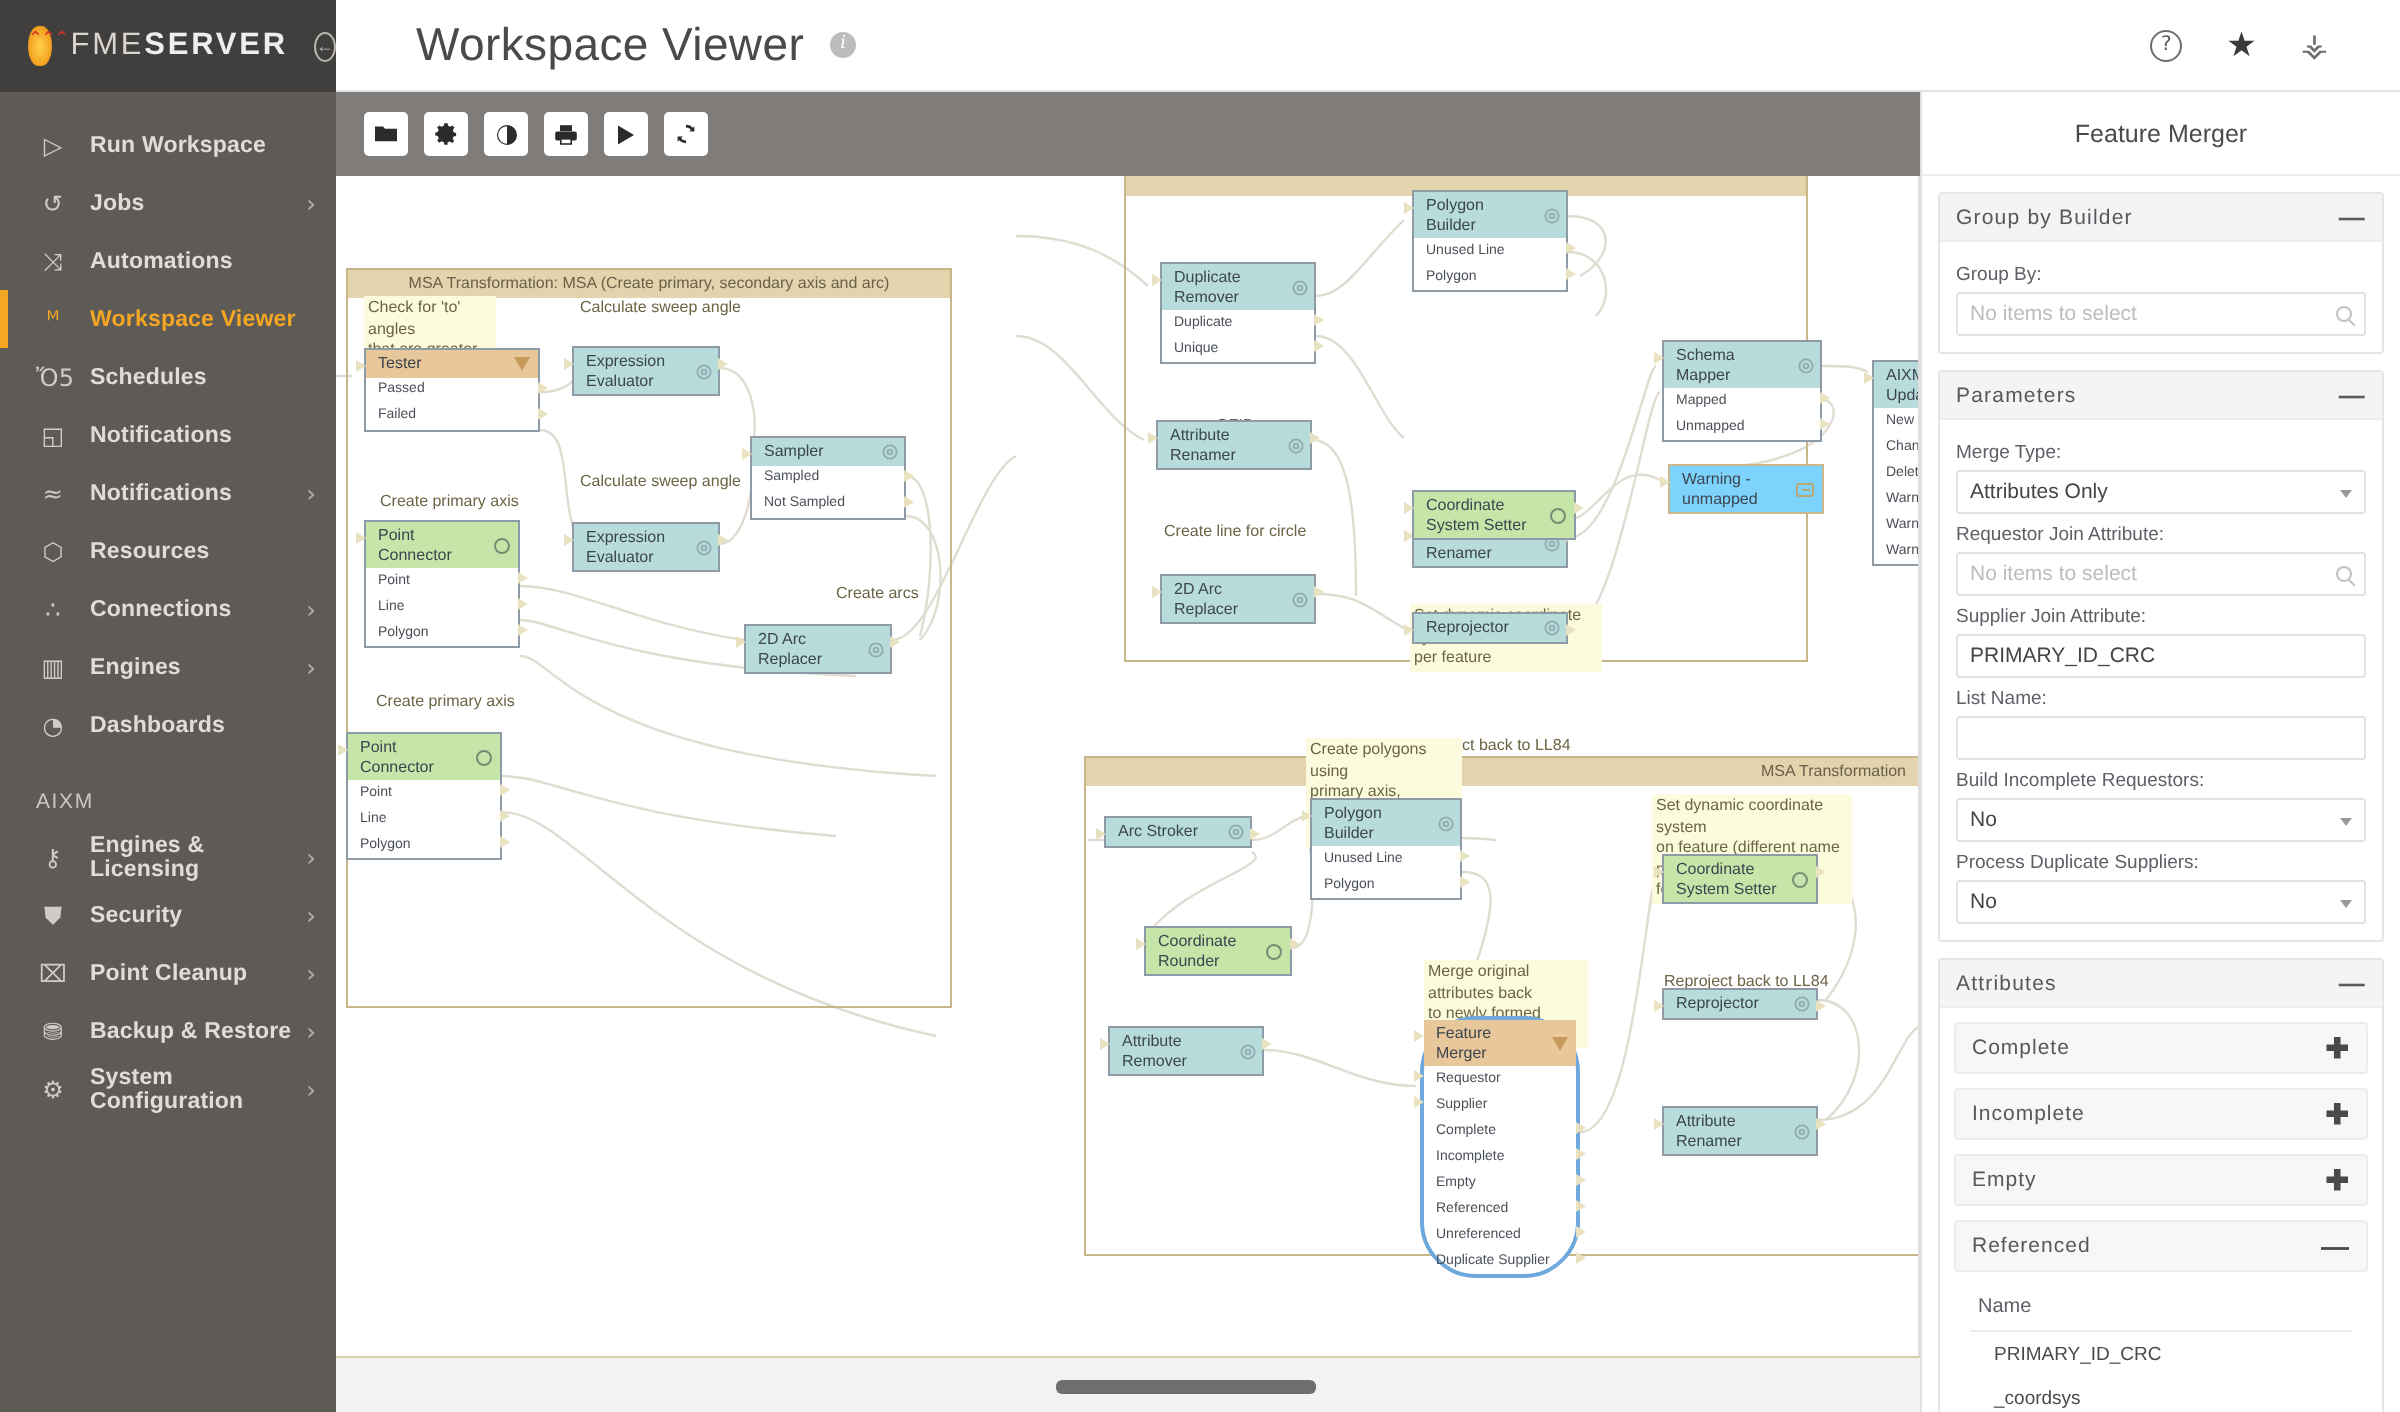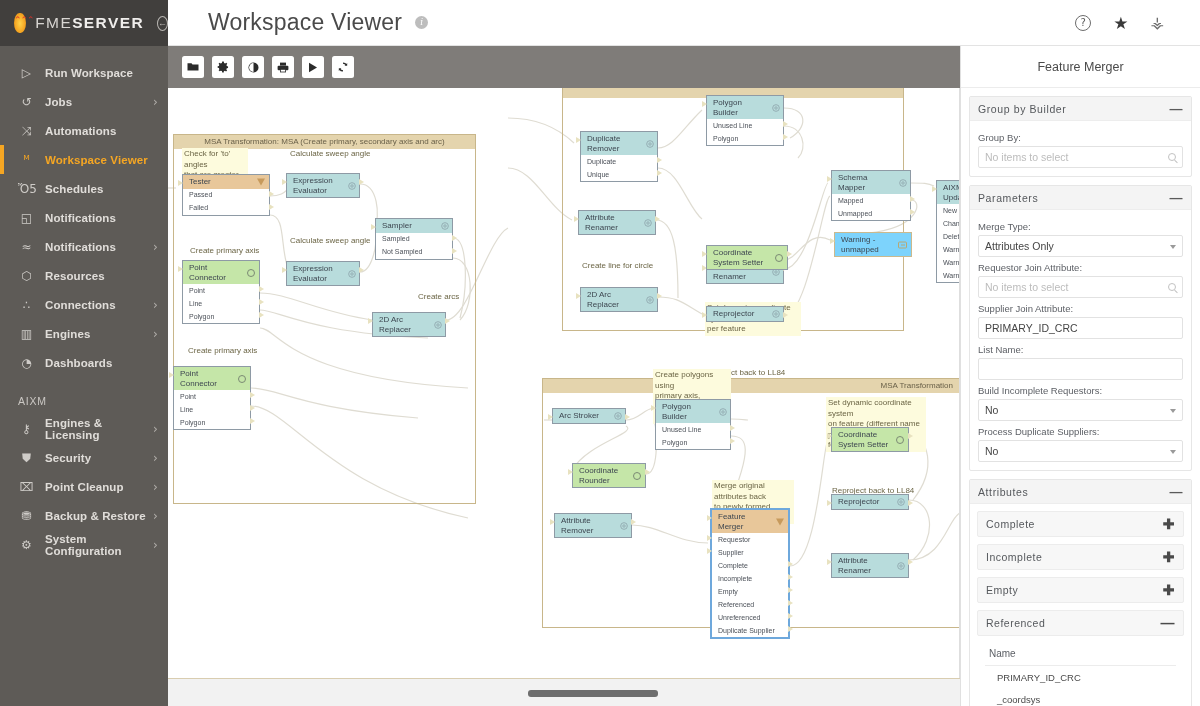--- a/index.html
+++ b/index.html
@@ -645,21 +645,21 @@
         </div>
         <div class="node teal" style="left: 386px; top: 425px; width: 78px;">
           <div class="nhead"><span>Attribute
 Remover</span><span class="gear"><svg width="8" height="8" viewBox="0 0 12 12">
                 <circle cx="6" cy="6" r="5" fill="none" stroke="#6d7a85" stroke-width="1.4"></circle>
                 <circle cx="6" cy="6" r="1.8" fill="none" stroke="#6d7a85" stroke-width="1.4"></circle>
               </svg></span></div>
           <div class="arrow-in" style="top: 5px;"></div>
           <div class="arrow-out" style="top: 5px;"></div>
         </div>
-        <div class="node orange sel" style="left: 542px; top: 420px; width: 80px;">
+        <div class="node orange sel" style="left: 542px; top: 420px; width: 80px; border-radius: 28px;">
           <div class="nhead"><span>Feature
 Merger</span><span class="filt-ico"></span></div>
           <div class="arrow-in" style="top: 5px;"></div>
           <div class="port" style="position: relative;">Requestor<div class="arrow-in" style="top: 2px;"></div></div>
           <div class="port" style="position: relative;">Supplier<div class="arrow-in" style="top: 2px;"></div></div>
           <div class="port" style="position: relative;">Complete<div class="arrow-out" style="top: 2px;"></div></div>
           <div class="port" style="position: relative;">Incomplete<div class="arrow-out" style="top: 2px;"></div></div>
           <div class="port" style="position: relative;">Empty<div class="arrow-out" style="top: 2px;"></div></div>
           <div class="port" style="position: relative;">Referenced<div class="arrow-out" style="top: 2px;"></div></div>
           <div class="port" style="position: relative;">Unreferenced<div class="arrow-out" style="top: 2px;"></div></div>

